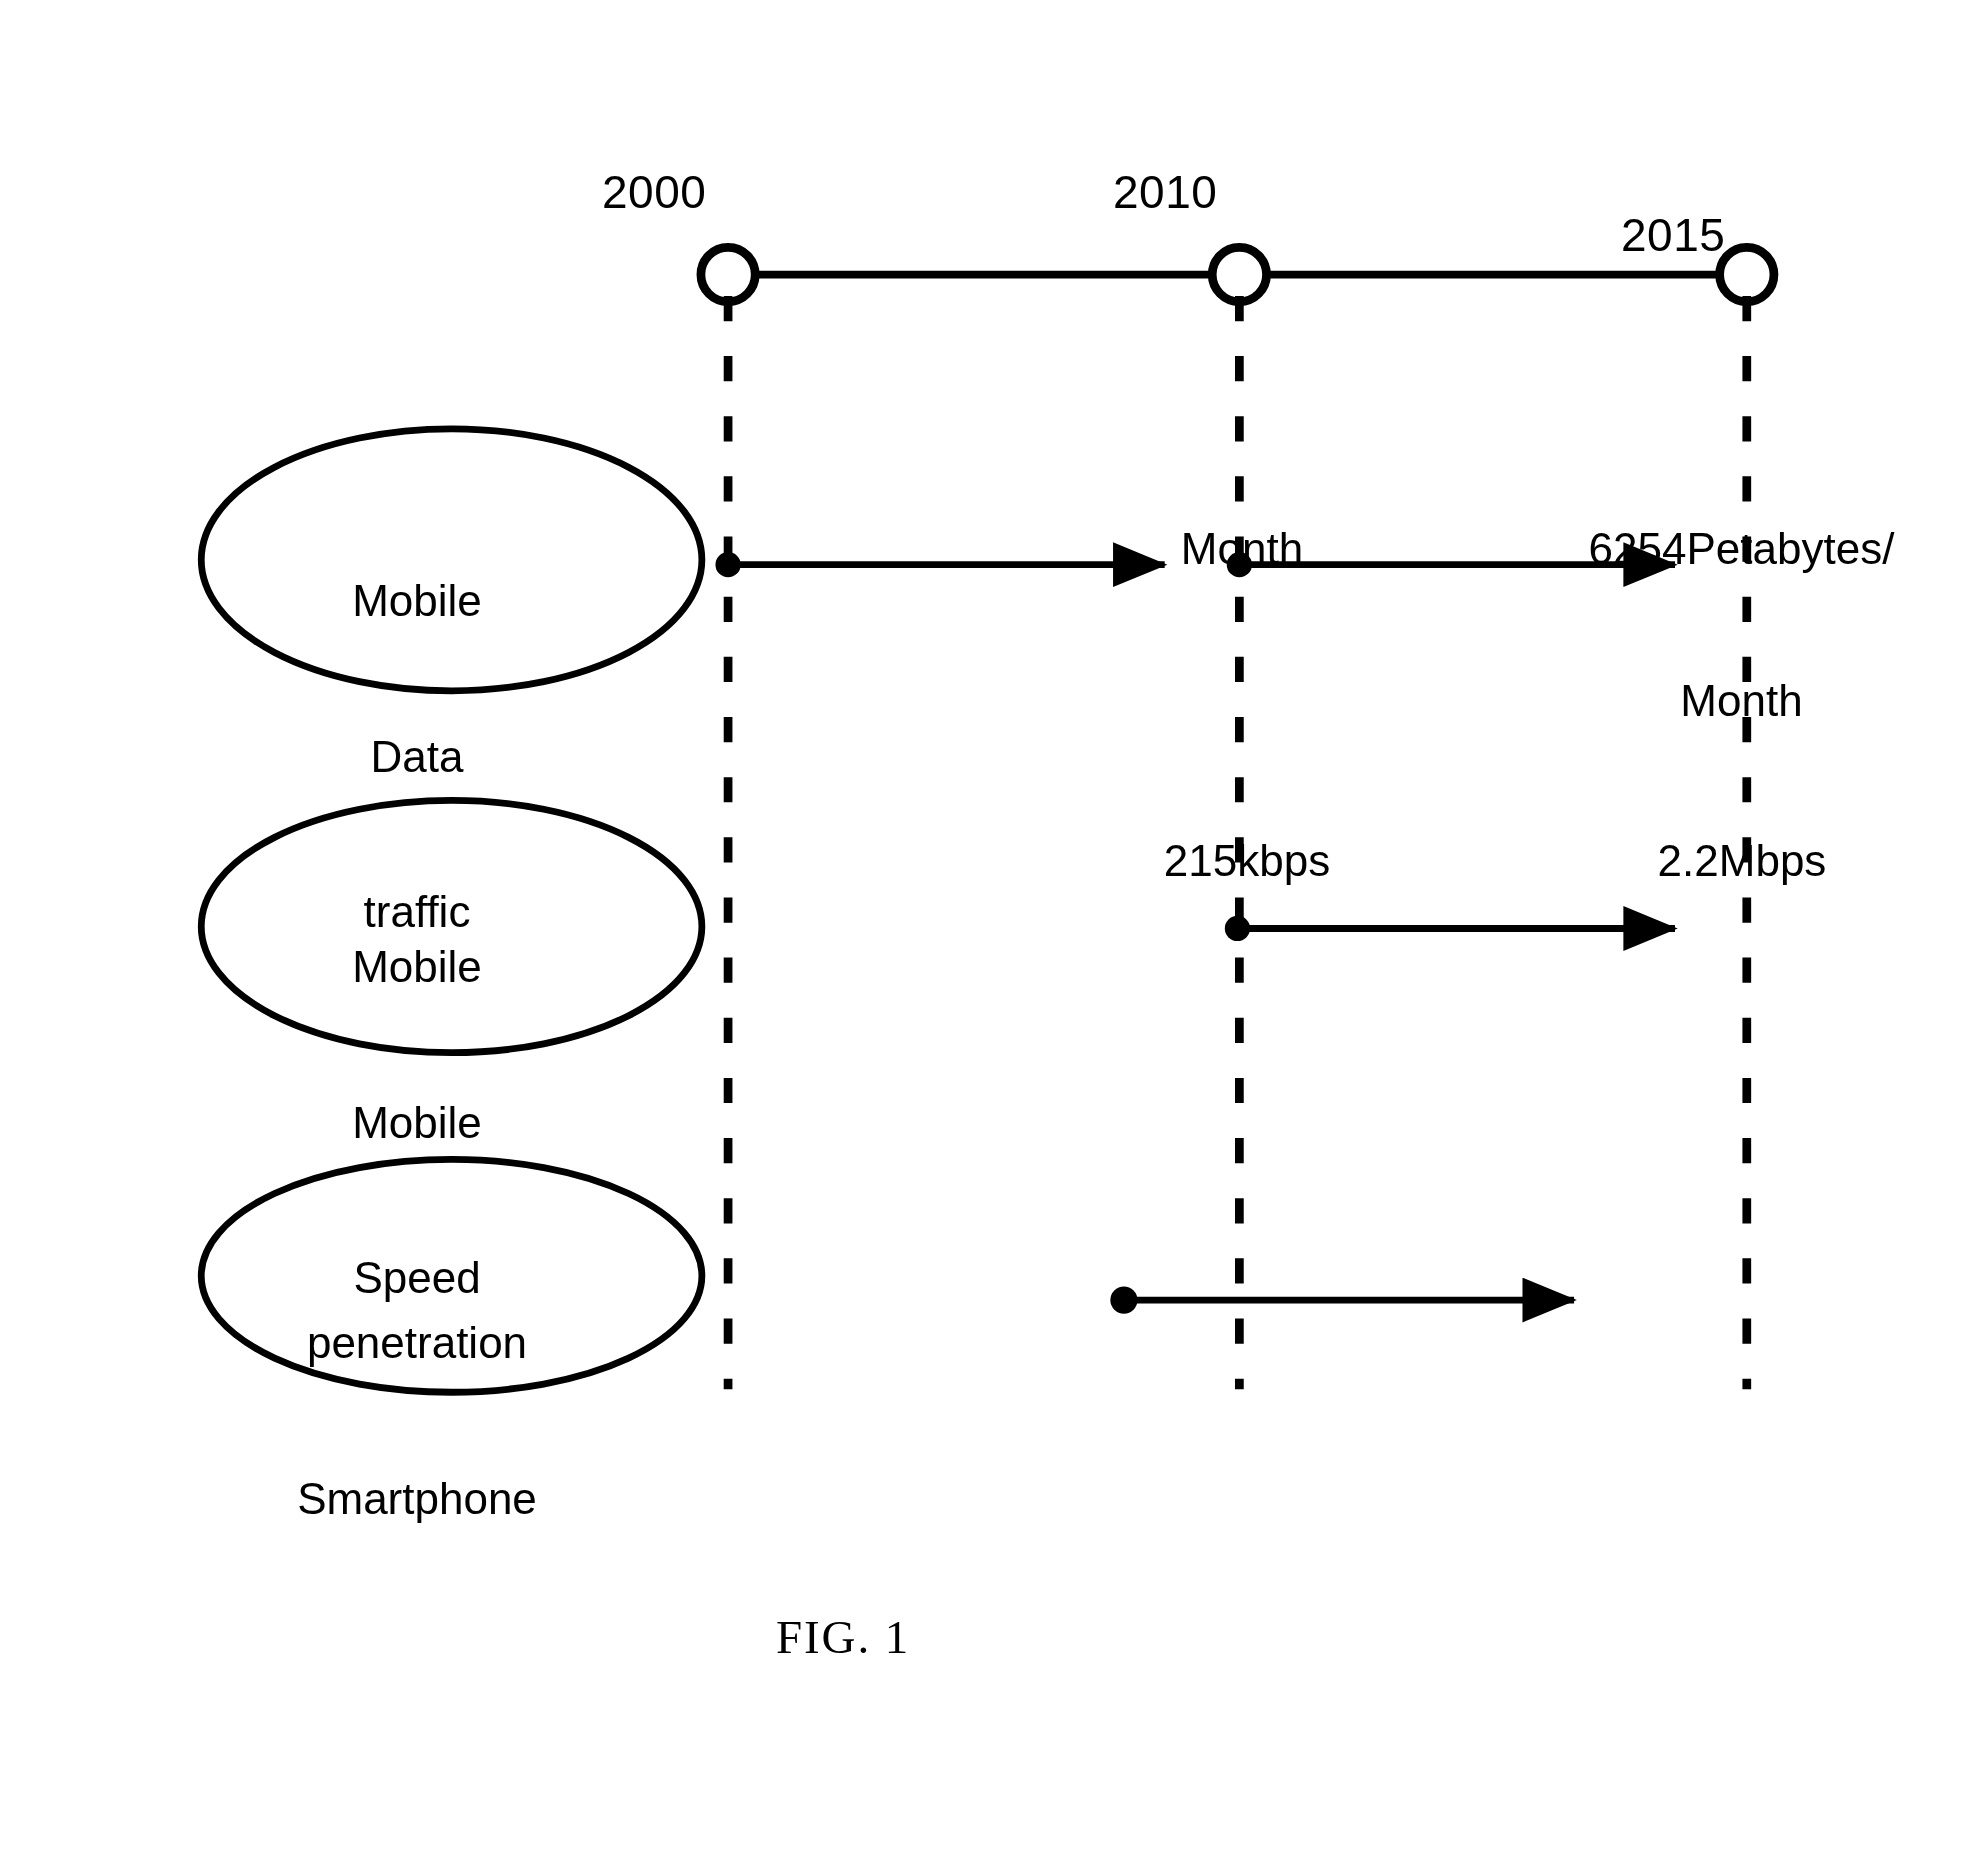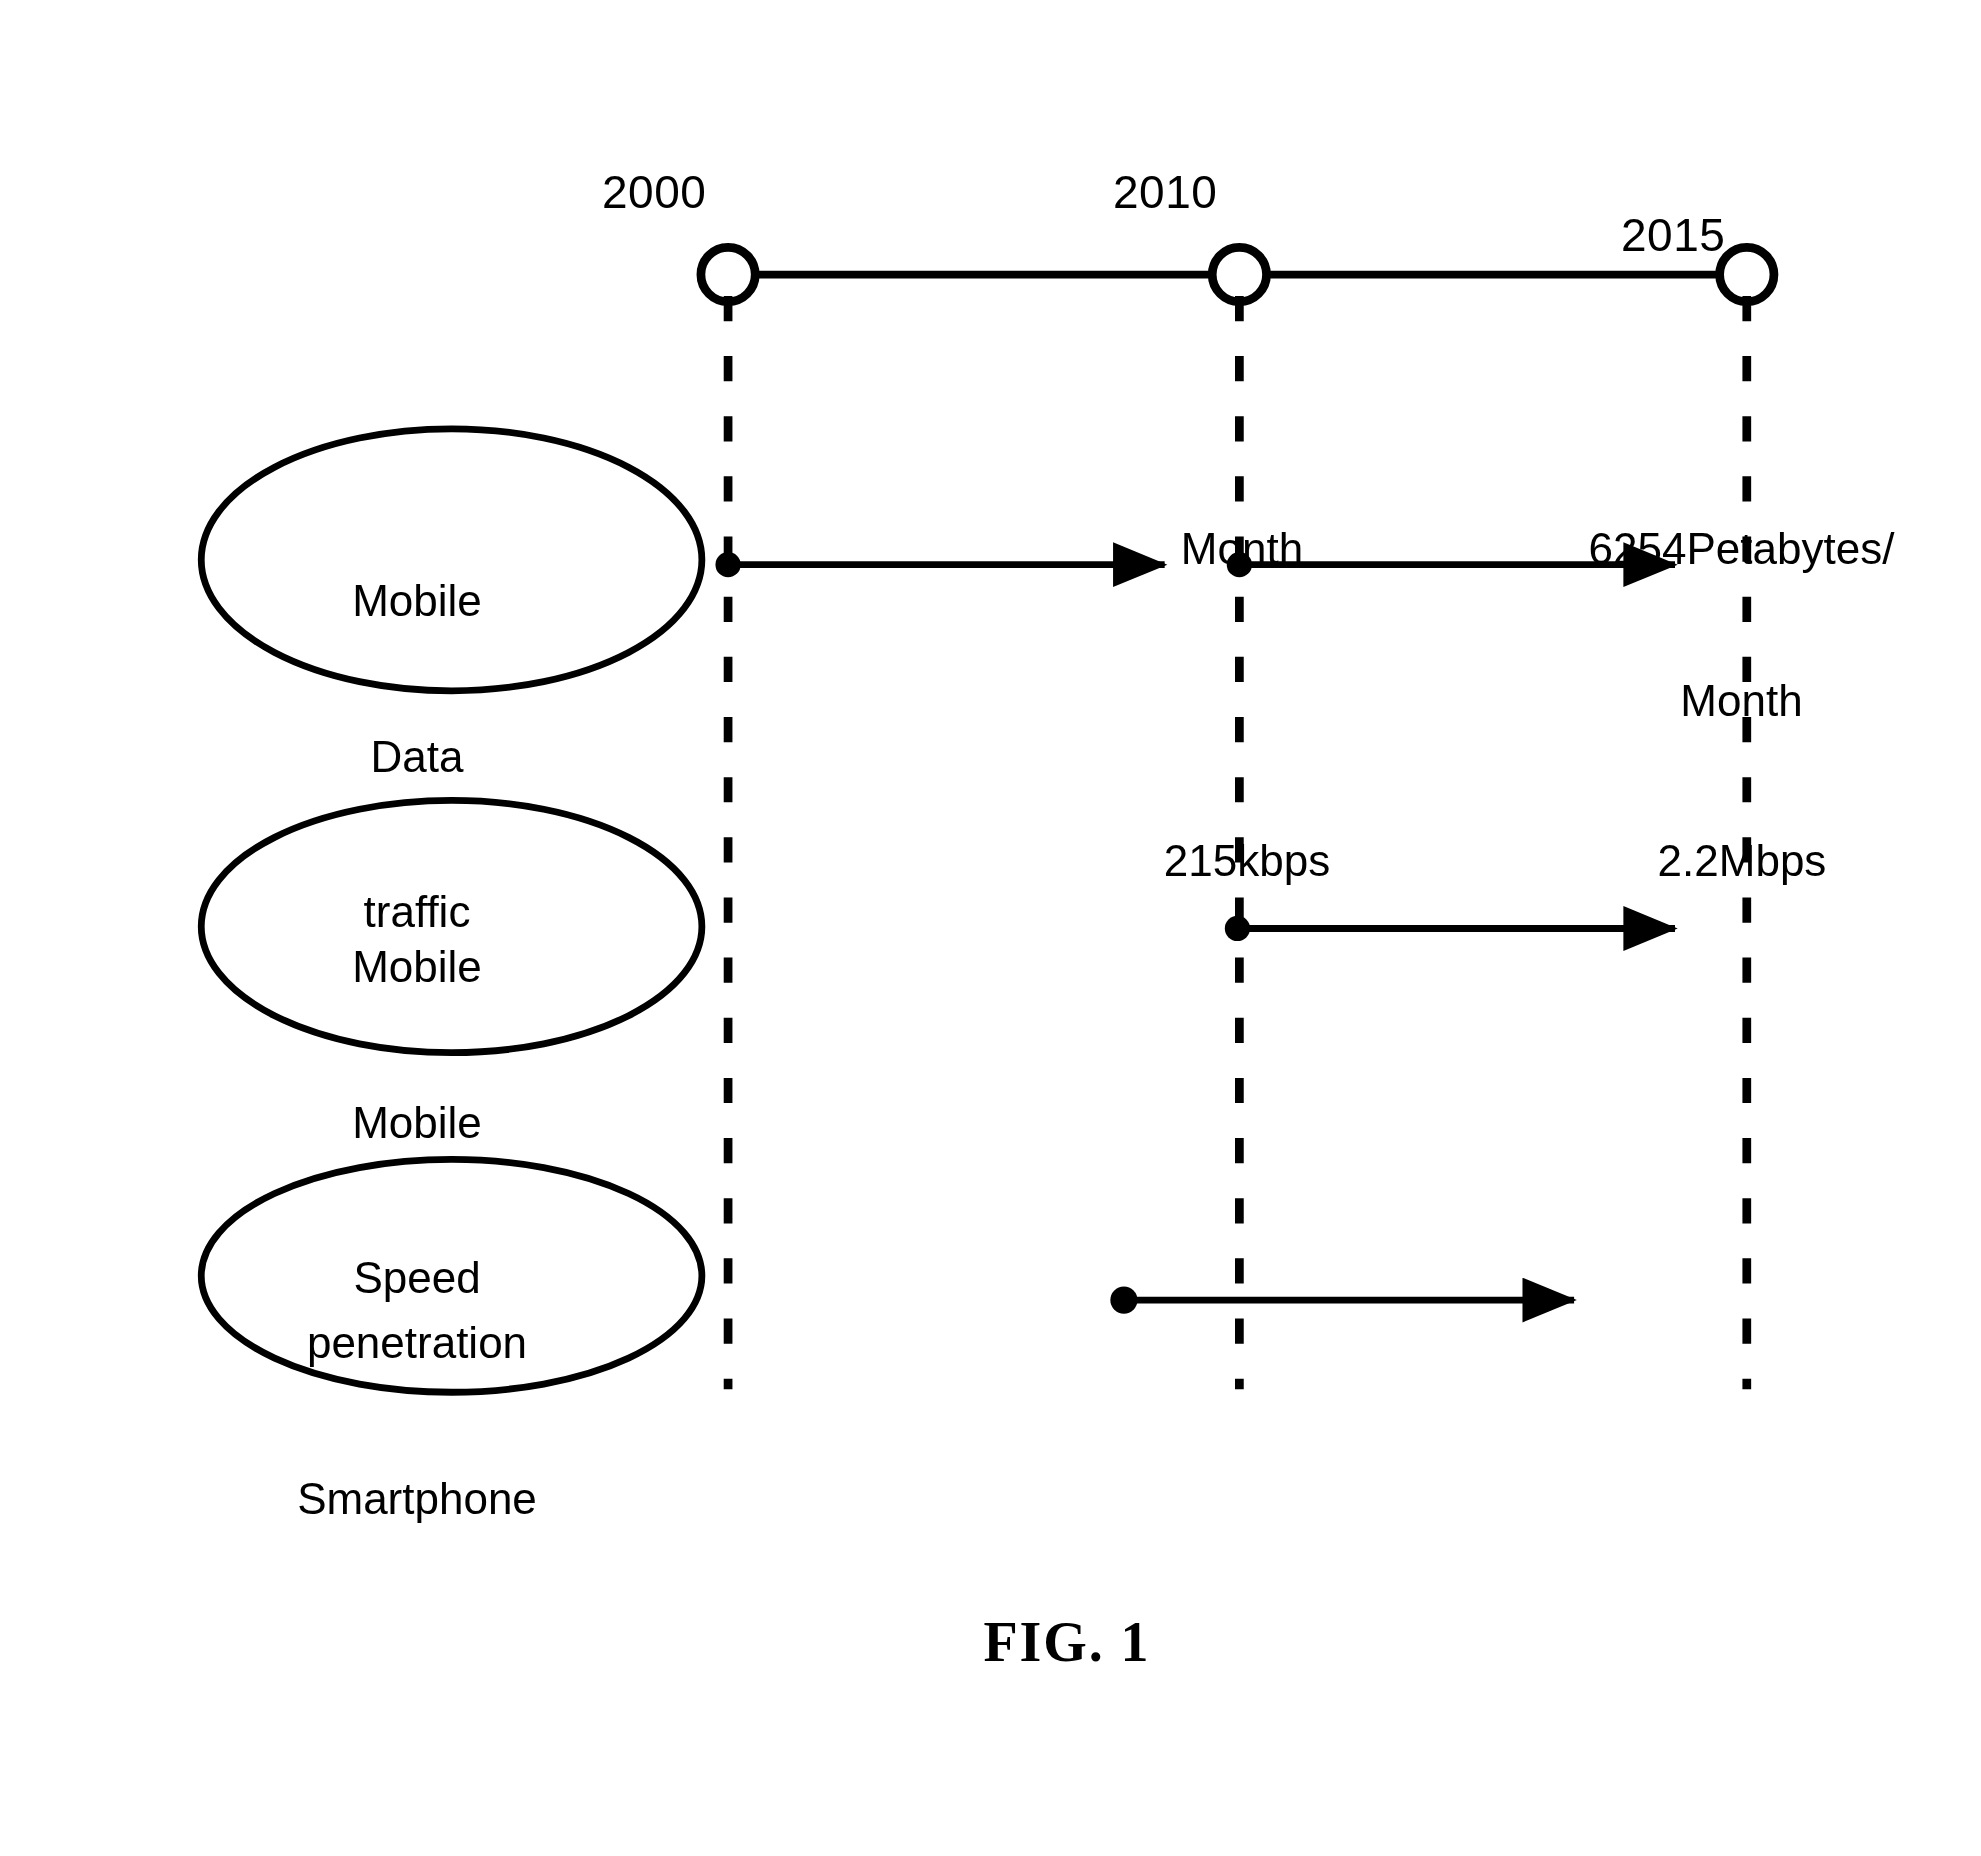--- a/index.html
+++ b/index.html
@@ -38,24 +38,24 @@
     text-align: center;
     line-height: 1.18;
   }
   .value-label {
     font-size: 44px;
     text-align: center;
     line-height: 1.15;
   }
   .fig-caption {
     font-family: "Liberation Serif", serif;
-    font-weight: bold;
-    font-size: 56px;
+    font-weight: normal;
+    font-size: 47px;
     letter-spacing: 1.9px;
-    text-align: center;
+    text-align: left;
   }
 </style>
 </head>
 <body>
 
 <div id="figure-root">
 
   <svg id="figure-svg" viewBox="0 0 2042 1913">
     <defs>
       <marker id="arrowhead" markerWidth="9" markerHeight="9" refX="7.6" refY="3.3" orient="auto" markerUnits="strokeWidth">

